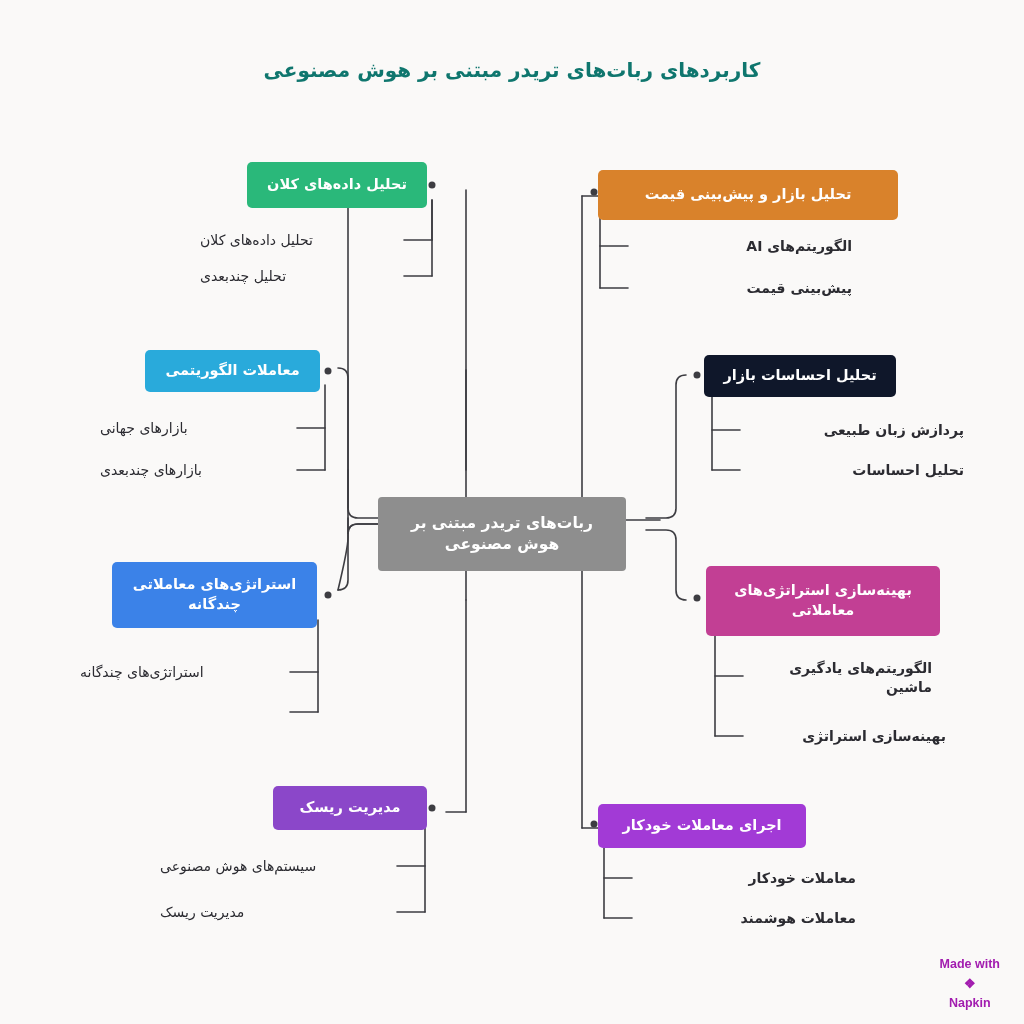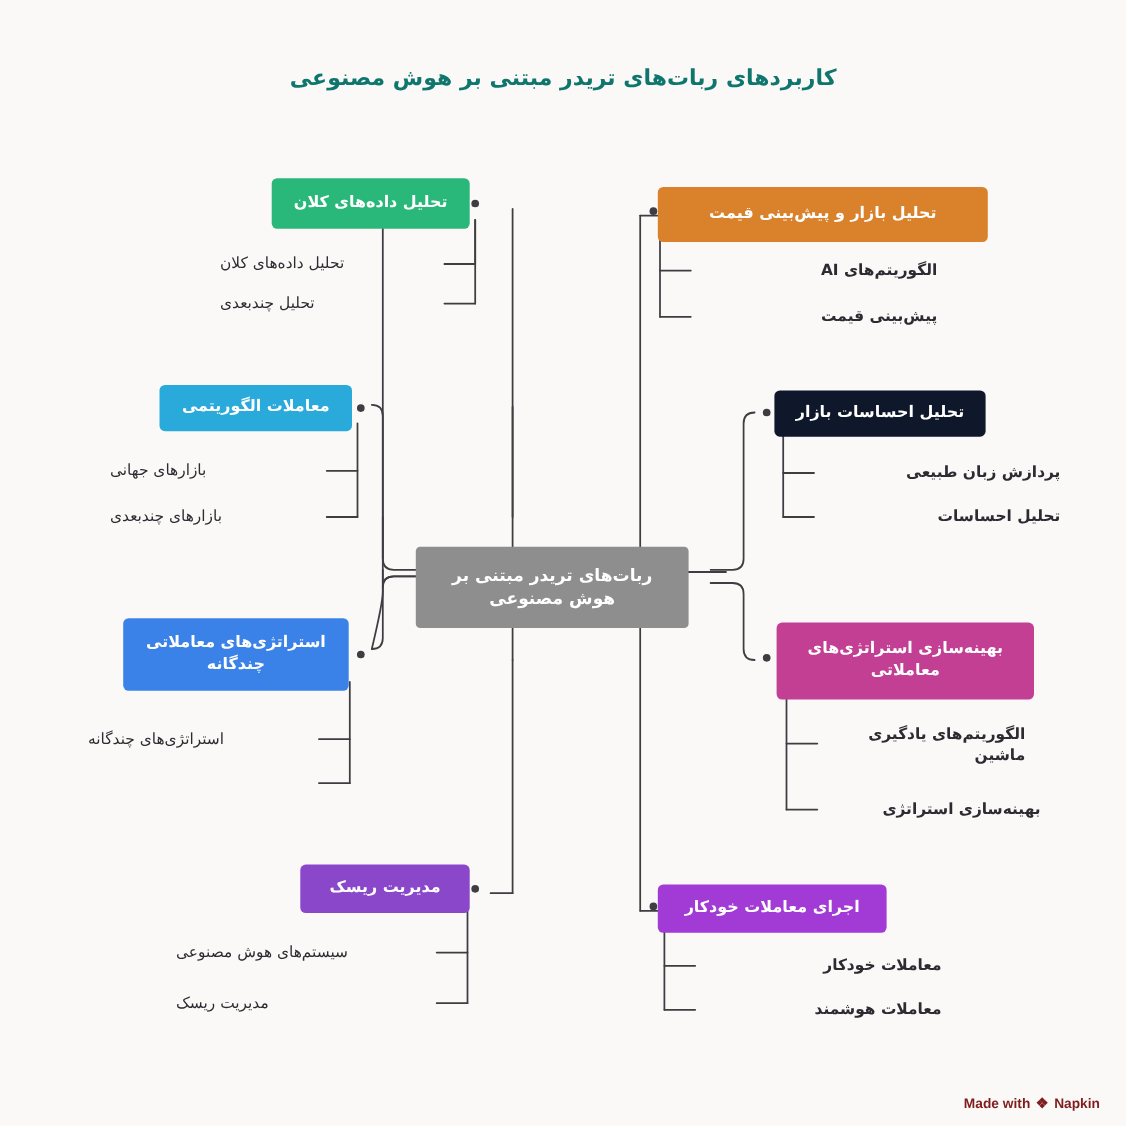--- a/index.html
+++ b/index.html
@@ -61,25 +61,26 @@
   }
   .leaf.right-side { justify-content: flex-start; text-align: right; font-weight: bold; }
   .leaf.left-side  { justify-content: flex-end;  text-align: left; }
   #watermark {
     position: absolute;
     right: 24px;
     bottom: 14px;
     display: flex;
     align-items: center;
     gap: 5px;
-    color: #7f1d1d;
+    color: #a21caf;
     font-size: 12.5px;
     font-weight: bold;
     font-family: "Liberation Sans", sans-serif;
     direction: ltr;
+    flex-direction: column;
   }
   #watermark .mark { font-size: 13px; }
 </style>
 </head>
 <body>
 
 <div id="stage">
 
   <div id="title">کاربردهای ربات‌های تریدر مبتنی بر هوش مصنوعی</div>
 

